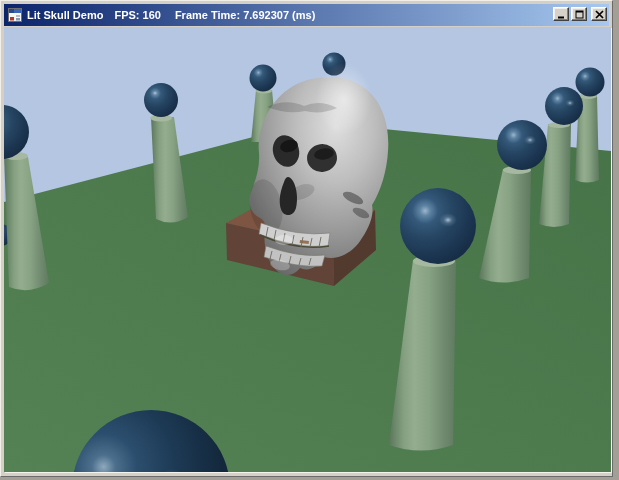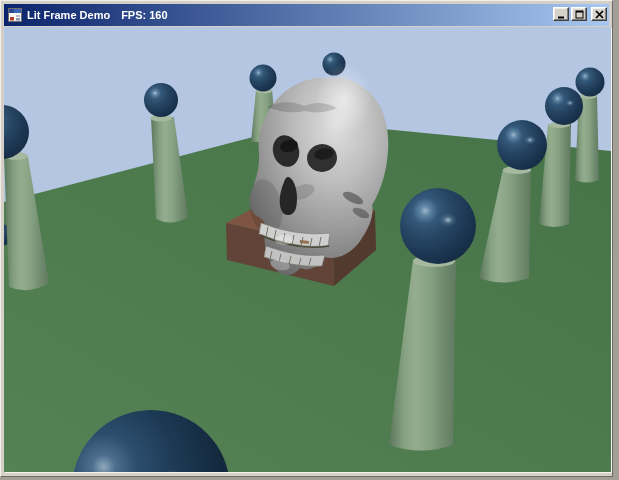--- a/index.html
+++ b/index.html
@@ -50,22 +50,23 @@
 
   <div class="titlebar" style="background: linear-gradient(90deg, rgb(11, 36, 107), rgb(167, 200, 240)); color: rgb(255, 255, 255);">
     <svg class="app-icon" viewBox="0 0 16 16">
       <rect x="1.5" y="1.5" width="13" height="13" fill="#f7f7f3" stroke="#6f6f6f" stroke-width="1"></rect>
       <rect x="2" y="2" width="12" height="4" fill="#3a64b4"></rect>
       <rect x="2" y="2" width="5" height="4" fill="#27478f"></rect>
       <rect x="3" y="10" width="4" height="3.5" fill="#b03a2a"></rect>
       <rect x="9" y="8" width="4" height="2" fill="#b9b9c9"></rect>
       <rect x="9" y="11" width="4" height="2.5" fill="#8898b8"></rect>
     </svg>
-    <span class="tb-text tb-app">Lit Frame Demo</span>
+    <span class="tb-text tb-app">Lit Skull Demo</span>
     <span class="tb-text tb-fps">FPS: 160</span>
+    <span class="tb-text">Frame Time: 7.692307 (ms)</span>
 
     <div class="tb-buttons">
       <button class="winbtn" title="Minimize">
         <svg width="9" height="9" viewBox="0 0 9 9">
             <rect x="1" y="6.5" width="6" height="2" fill="#000"></rect>
           </svg>
       </button>
       <button class="winbtn" title="Maximize">
         <svg width="9" height="9" viewBox="0 0 9 9">
             <path d="M0.5,0.5 H8.5 V8.5 H0.5 Z M1.5,2.5 V7.5 H7.5 V2.5 Z" fill="#000" fill-rule="evenodd"></path>

